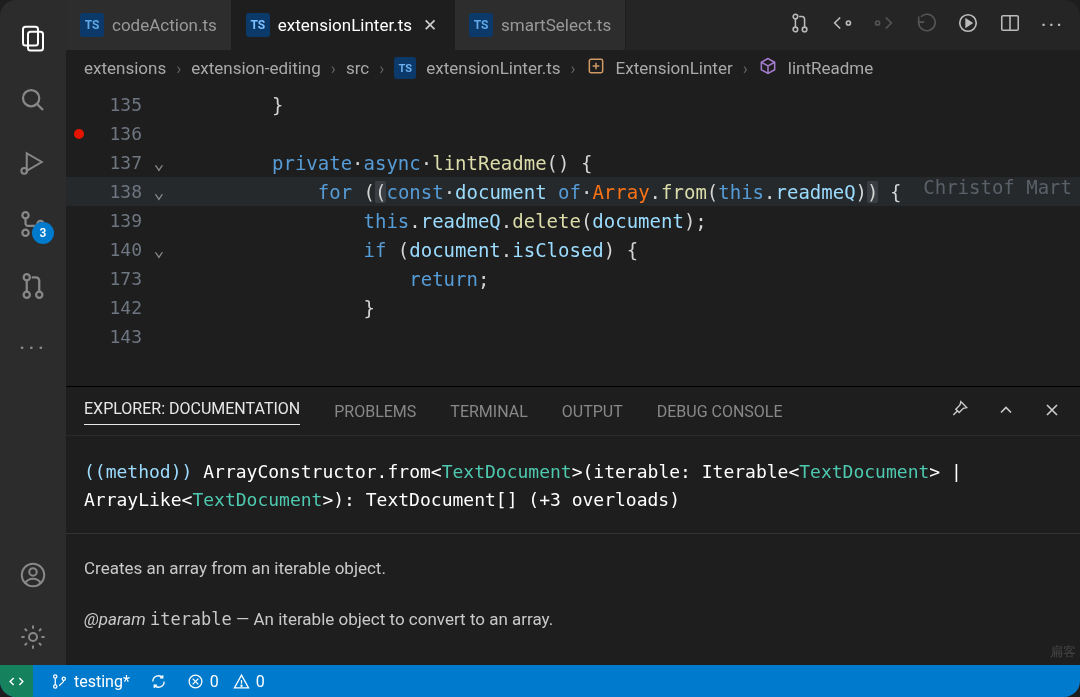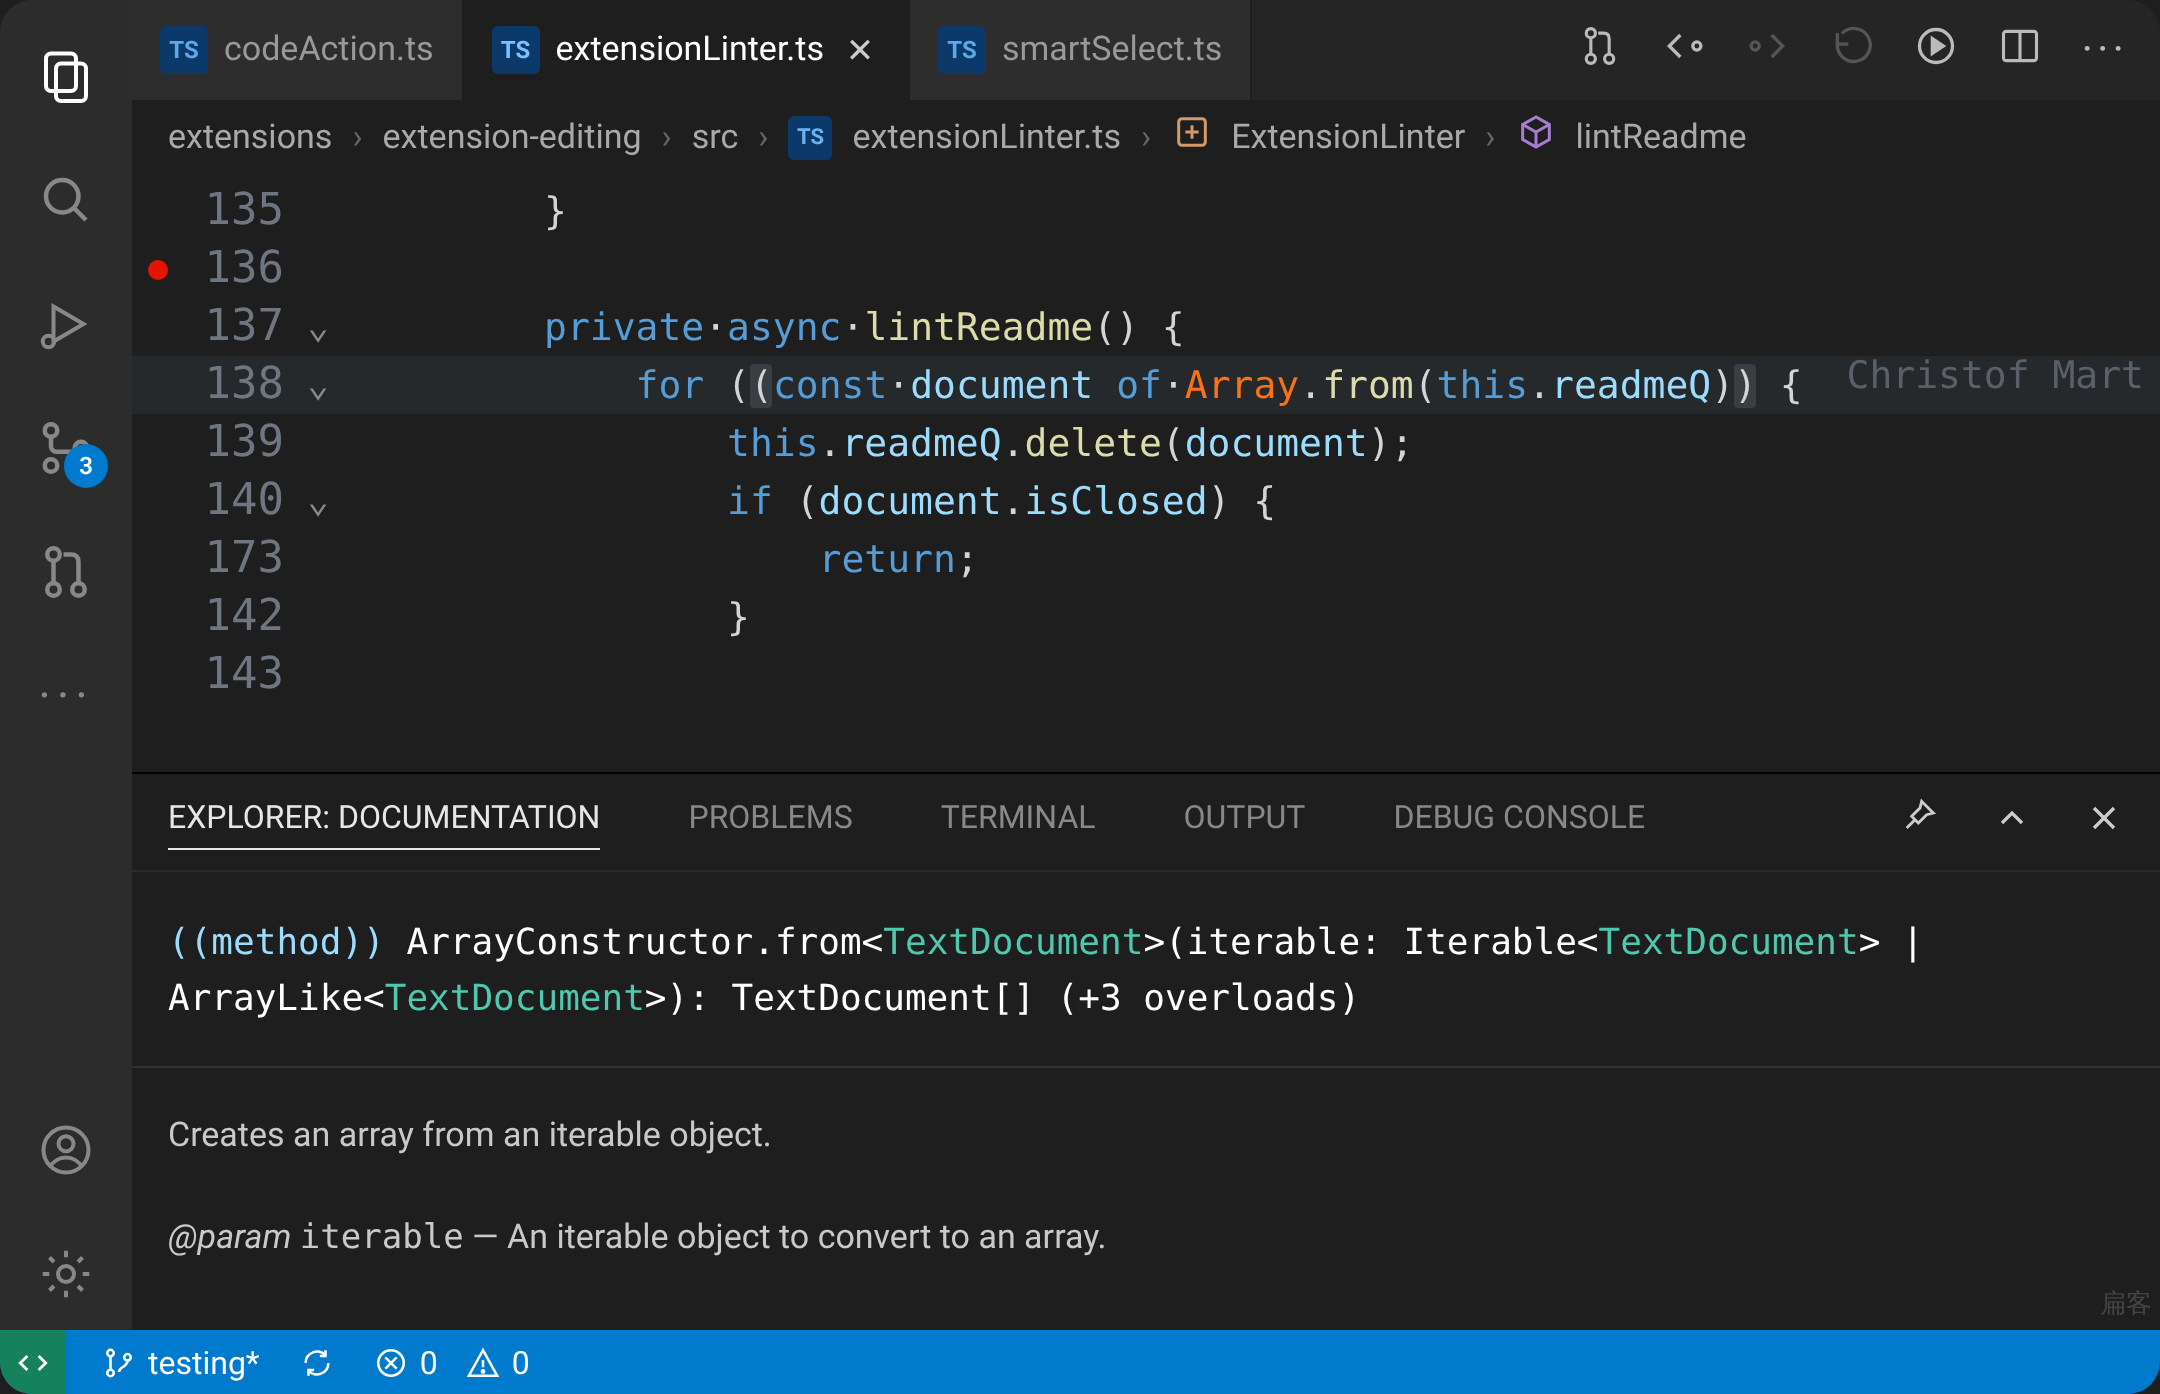--- a/index.html
+++ b/index.html
@@ -72,41 +72,41 @@
     font-size:11px; font-weight:700; display:flex; align-items:center; justify-content:center;
   }
 
   
   .editor {
     background:#1e1e1e; font-family: "SF Mono", Menlo, Consolas, monospace;
     font-size:19px; flex:1; overflow:hidden; position:relative;
   }
   .code-line { display:flex; align-items:center; height:29px; }
   .gutter {
-    width:80px; text-align:right; padding-right:4px; color:#6e7681; font-size:22px;
+    width:80px; text-align:right; padding-right:4px; color:#6e7681; font-size:18px;
     display:flex; justify-content:flex-end; align-items:center; gap:6px;
   }
   .gutter .bp { width:10px; height:10px; border-radius:50%; background:#e51400; margin-right:auto; margin-left:8px; }
   .fold { width:26px; text-align:center; color:#8a8a8a; font-size:18px; }
   .code { white-space: pre; padding-left:4px; }
   .guide { display:inline-block; width:48px; border-left:1px solid #3a3a3a; }
   .hl-line { background:#26292c; }
   .kw { color:#569cd6; }
   .fn { color:#dcdcaa; }
   .va { color:#9cdcfe; }
   .ty { color:#f97316; }
   .pn { color:#d4d4d4; }
   .th { color:#569cd6; }
   .br-hi { background:#3a3d41; border-radius:2px; }
   .inlay { position:absolute; right:8px; top:86px; color:#5a6068; font-size:19px; }
 
   
   .panel { background:#1e1e1e; border-top:1px solid #000; }
   .panel-tabs {
-    display:flex; align-items:flex-start; gap:44px; padding:12px 18px 10px 18px; color:#888; font-size:16px;
+    display:flex; align-items:center; gap:34px; padding:12px 18px 10px 18px; color:#888; font-size:16px;
     border-bottom:1px solid #2a2a2a;
   }
   .panel-tab.active { color:#e7e7e7; border-bottom:1.5px solid #e7e7e7; padding-bottom:6px; }
   .panel-actions { margin-left:auto; display:flex; gap:26px; color:#ccc; align-items:center; }
   .panel-actions svg { width:20px; height:20px; }
 
   .doc {
     padding:22px 18px 20px 18px; font-family:"SF Mono", Menlo, Consolas, monospace; font-size:18px; line-height:1.55;
     color:#ccc;
     border-bottom:1px solid #333;

